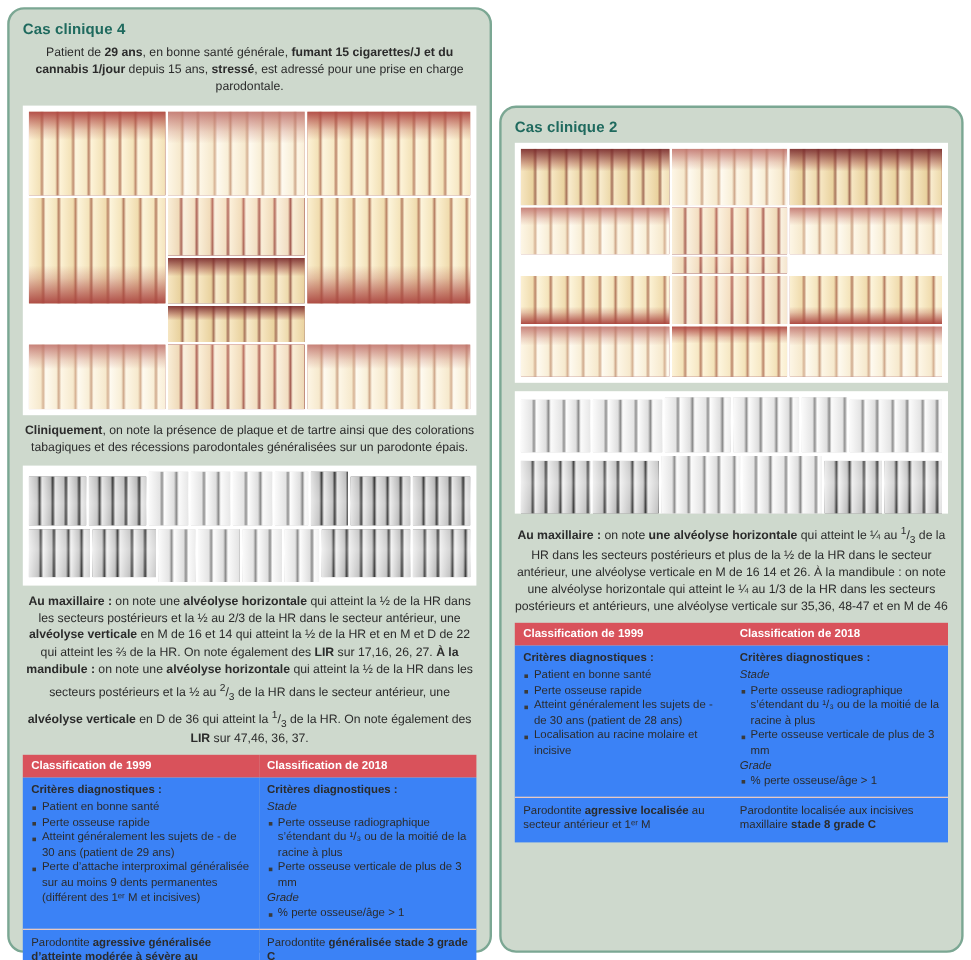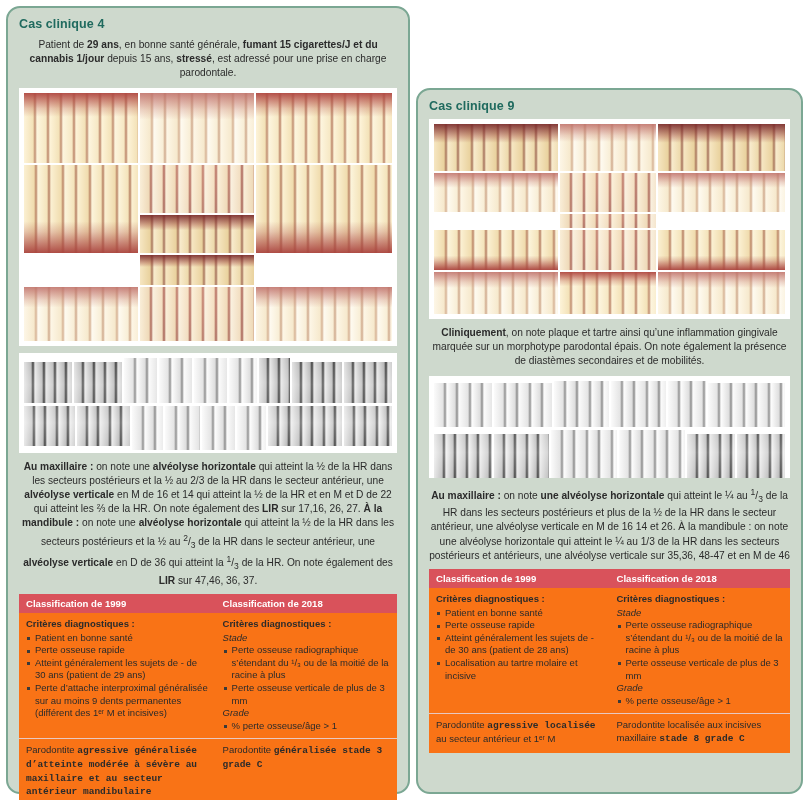--- a/index.html
+++ b/index.html
@@ -131,33 +131,33 @@
   .ctable { width: 100%; border-collapse: collapse; table-layout: fixed; }
   .ctable th {
     background: #d9525b;
     color: #ffffff;
     font-size: 9.6px;
     font-weight: bold;
     text-align: left;
     padding: 4px 6px 4px 7px;
   }
   .ctable td {
-    background: #f97316;
+    background: #3b82f6;
     color: #2b2b2b;
     font-size: 9.5px;
     line-height: 12.6px;
     vertical-align: top;
     padding: 5px 6px 6px 7px;
   }
   .ctable tr.verdict td {
     border-top: 1.5px solid #e8c8c2;
     padding-top: 5px;
     padding-bottom: 7px;
   }
-  .ctable td b { font-weight: bold; font-family: Liberation Mono, monospace; }
+  .ctable td b { font-weight: bold; }
   .crit-head { font-weight: bold; display: block; margin-bottom: 1px; }
   .sub-it { font-style: italic; display: block; }
   ul.bl { list-style: none; margin: 0 0 0 1px; padding: 0; }
   ul.bl li {
     position: relative;
     padding-left: 8px;
     margin-bottom: 0px;
   }
   ul.bl li::before {
     content: "";
@@ -221,20 +221,21 @@
             <div class="cell" style="flex:0 0 114px;">
                 <div class="tooth-photo occl"></div>
               </div>
             <div class="cell" style="flex:1 1 auto;">
                 <div class="tooth-photo pale"></div>
               </div>
           </div>
         </div>
       </div>
 
+      <p class="para"><b>Cliniquement</b>, on note la présence de plaque et de tartre ainsi que des colorations tabagiques et des récessions parodontales généralisées sur un parodonte épais.</p>
 
       <div class="plate" style="height:100px;">
         <div class="xray-grid" style="height:100%;">
           <div class="xrow" style="height:45px;">
             <div class="xcell" style="flex:0 0 48px;height:41px;">
                 <div class="xray"></div>
               </div>
             <div class="xcell" style="flex:0 0 48px;height:41px;">
                 <div class="xray"></div>
               </div>
@@ -326,21 +327,21 @@
             <td>Parodontite <b>agressive généralisée d’atteinte modérée à sévère au maxillaire et au secteur antérieur mandibulaire</b></td>
             <td>Parodontite <b>généralisée stade 3 grade C</b></td>
           </tr>
         </tbody>
       </table>
     </div>
   </section>
 
   <section class="case" id="case2">
     <div class="case-inner">
-      <h2 class="case-title">Cas clinique 9</h2>
+      <h2 class="case-title">Cas clinique 2</h2>
 
 
       <div class="plate" style="height:200px;">
         <div class="photo-grid" style="height:100%;">
           <div class="prow" style="height:47px;">
             <div class="cell" style="flex:0 0 124px;">
                 <div class="tooth-photo dark2"></div>
               </div>
             <div class="cell" style="flex:0 0 96px;">
                 <div class="tooth-photo pale"></div>
@@ -385,21 +386,20 @@
             <div class="cell" style="flex:0 0 96px;">
                 <div class="tooth-photo upper"></div>
               </div>
             <div class="cell" style="flex:1 1 auto;">
                 <div class="tooth-photo pale"></div>
               </div>
           </div>
         </div>
       </div>
 
-      <p class="para"><b>Cliniquement</b>, on note plaque et tartre ainsi qu’une inflammation gingivale marquée sur un morphotype parodontal épais. On note également la présence de diastèmes secondaires et de mobilités.</p>
 
       <div class="plate" style="height:102px;">
         <div class="xray-grid" style="height:100%;">
           <div class="xrow" style="height:46px;">
             <div class="xcell" style="flex:0 0 58px;height:44px;">
                 <div class="xray bright"></div>
               </div>
             <div class="xcell" style="flex:0 0 58px;height:44px;">
                 <div class="xray bright"></div>
               </div>
@@ -449,21 +449,21 @@
           </tr>
         </thead>
         <tbody>
           <tr>
             <td>
               <span class="crit-head">Critères diagnostiques :</span>
               <ul class="bl">
                 <li>Patient en bonne santé</li>
                 <li>Perte osseuse rapide</li>
                 <li>Atteint généralement les sujets de - de 30 ans (patient de 28 ans)</li>
-                <li>Localisation au tartre molaire et incisive</li>
+                <li>Localisation au racine molaire et incisive</li>
               </ul>
             </td>
             <td>
               <span class="crit-head">Critères diagnostiques :</span>
               <span class="sub-it">Stade</span>
               <ul class="bl">
                 <li>Perte osseuse radiographique s’étendant du ¹/₃ ou de la moitié de la racine à plus</li>
                 <li>Perte osseuse verticale de plus de 3 mm</li>
               </ul>
               <span class="sub-it">Grade</span>

